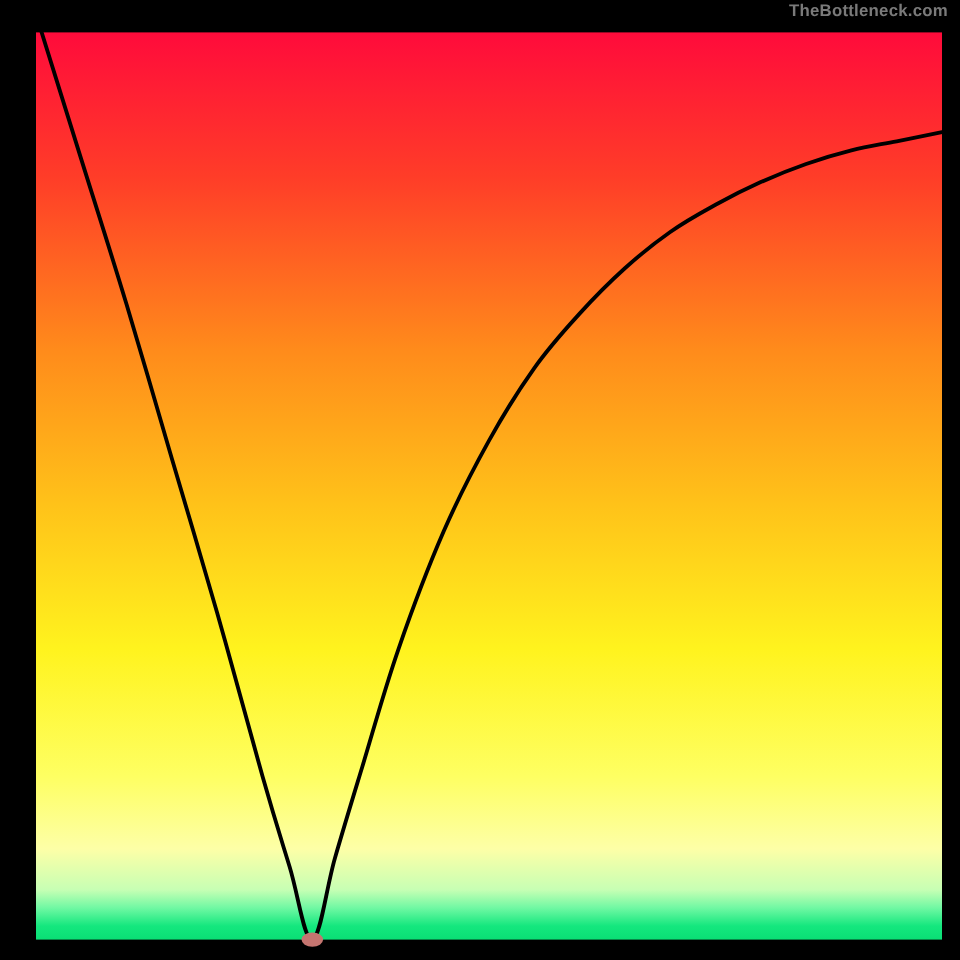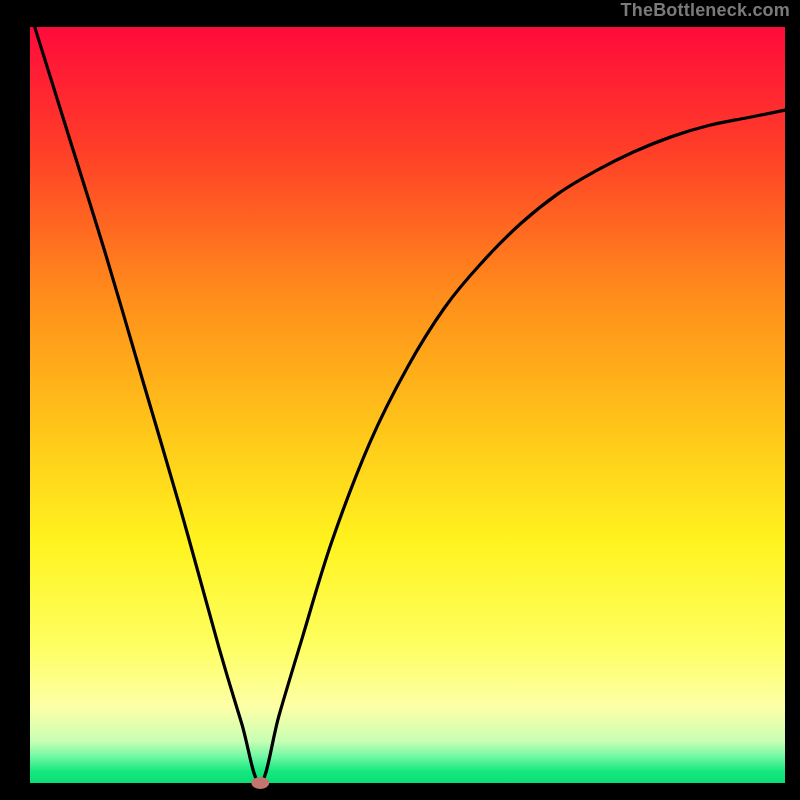--- a/index.html
+++ b/index.html
@@ -16,21 +16,21 @@
     height: 800px;
     background: #000;
   }
   .watermark {
     position: absolute;
     top: 0;
     right: 10px;
     color: #7a7a7a;
     font-family: Arial, Helvetica, sans-serif;
     font-weight: 600;
-    font-size: 18px;
+    font-size: 14px;
     letter-spacing: 0.2px;
     z-index: 5;
     margin-left: 28px;
   }
   svg {
     display: block;
   }
 </style>
 </head>
 <body>

